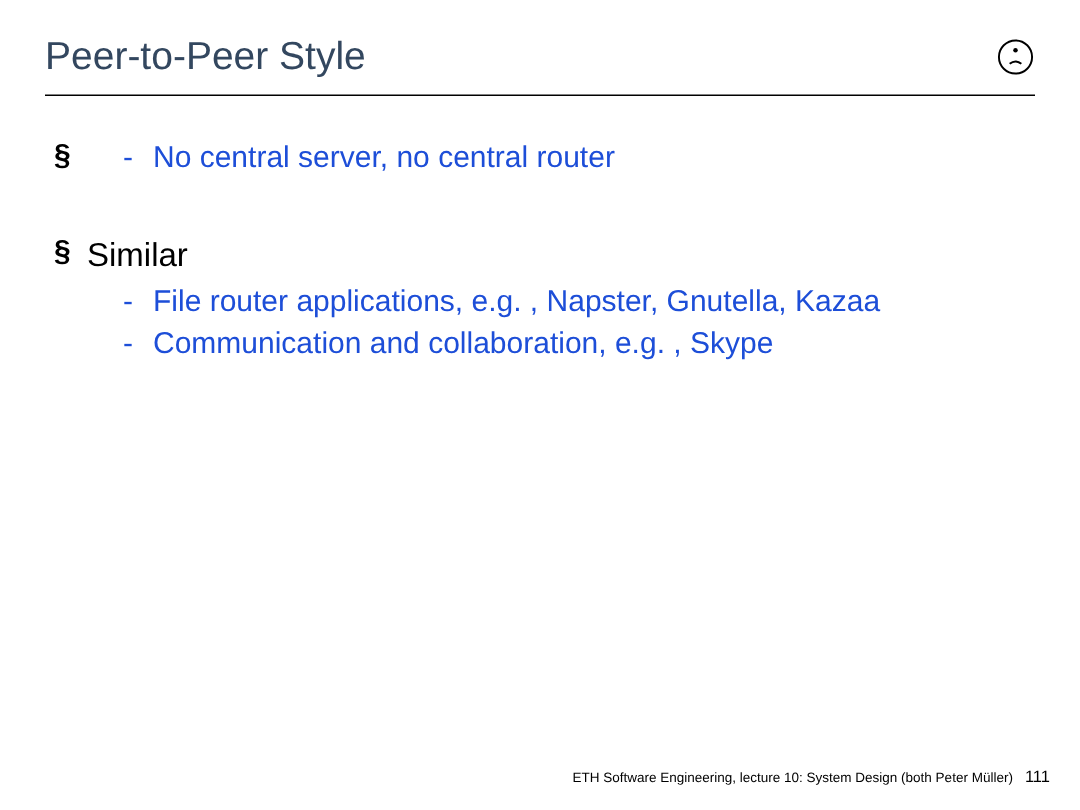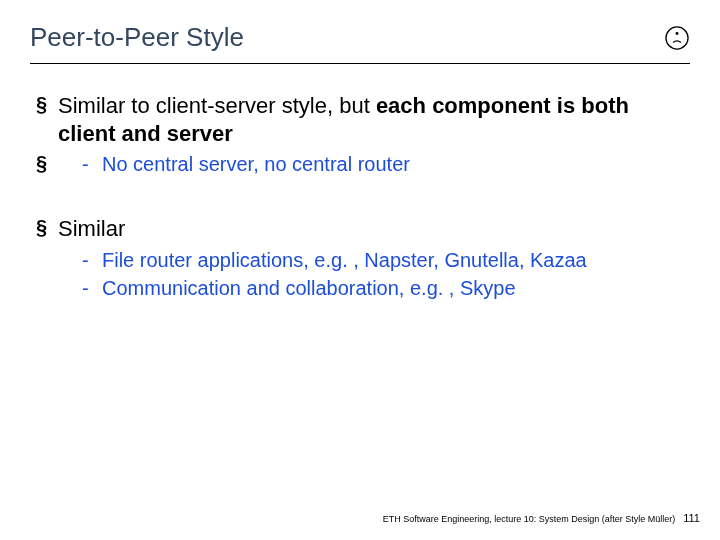--- a/index.html
+++ b/index.html
@@ -95,40 +95,37 @@
     <svg class="logo" viewBox="0 0 40 40">
       <circle cx="20" cy="20" r="17" fill="none" stroke="#000" stroke-width="2"></circle>
       <circle cx="20" cy="13" r="2.3" fill="#000"></circle>
       <path d="M14 27 Q20 22 26 27" fill="none" stroke="#000" stroke-width="2"></path>
     </svg>
   </div>
 
   <div class="content">
     <ul class="l1">
       <li>
-        <span>Similar to client-server style, but </span><span class="bold">each component is both client and server</span>
-      </li>
-      <li>
         <ul class="l2">
           <li>No central server, no central router</li>
         </ul>
       </li>
     </ul>
 
     <div class="gap"></div>
 
     <ul class="l1">
       <li>
         <span>Similar</span>
         <ul class="l2">
           <li>File router applications, e.g. , Napster, Gnutella, Kazaa</li>
           <li>Communication and collaboration, e.g. , Skype</li>
         </ul>
       </li>
     </ul>
   </div>
 
   <div class="footer">
-    <span>ETH Software Engineering, lecture 10: System Design (after Style Müller)</span>
+    <span>ETH Software Engineering, lecture 10: System Design (both Peter Müller)</span>
     <span class="pagenum">111</span>
   </div>
 
 </div>
 
 </body></html>

